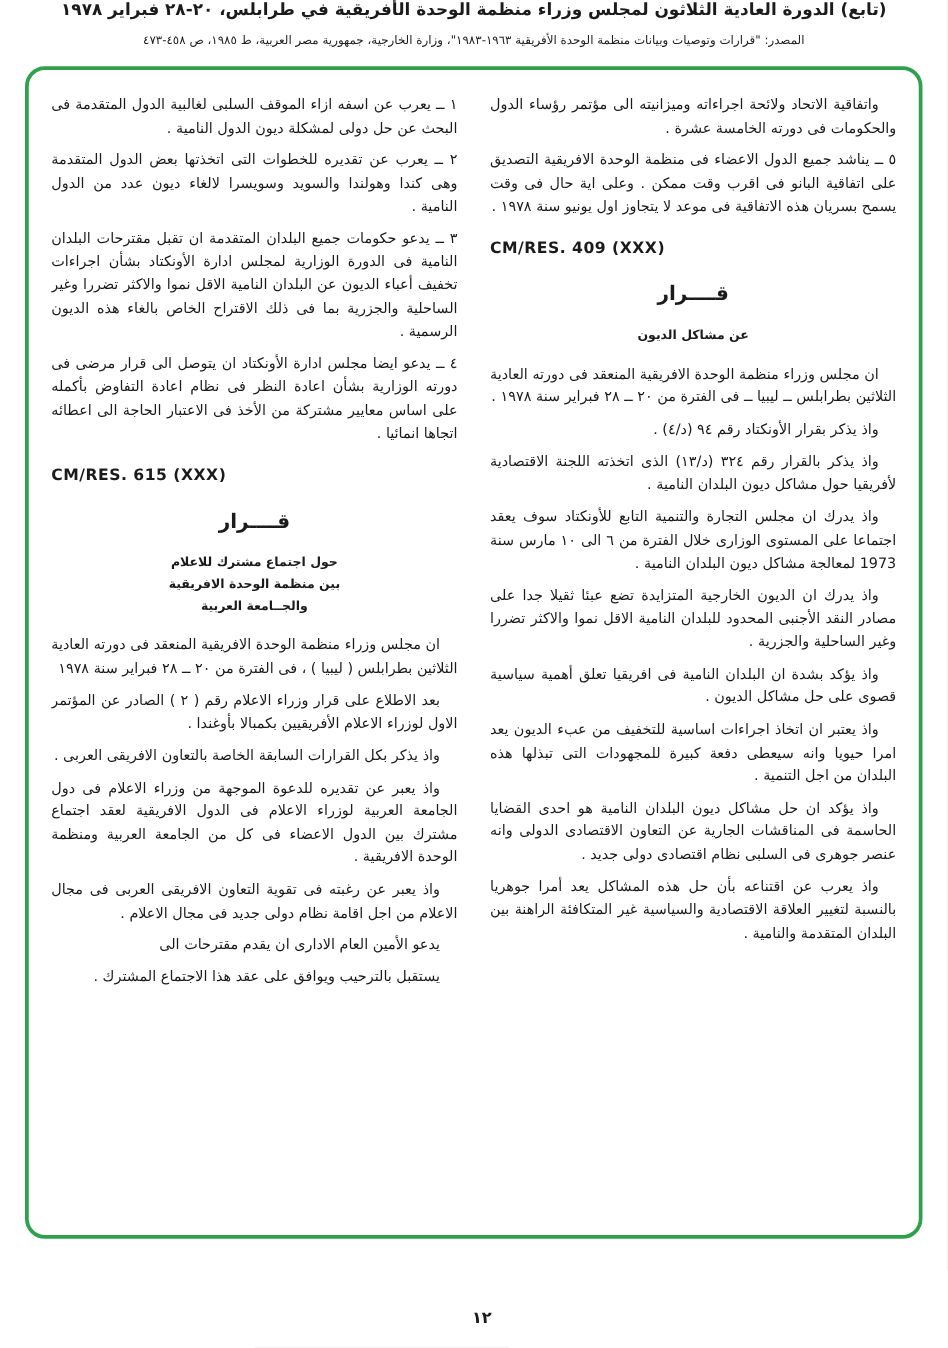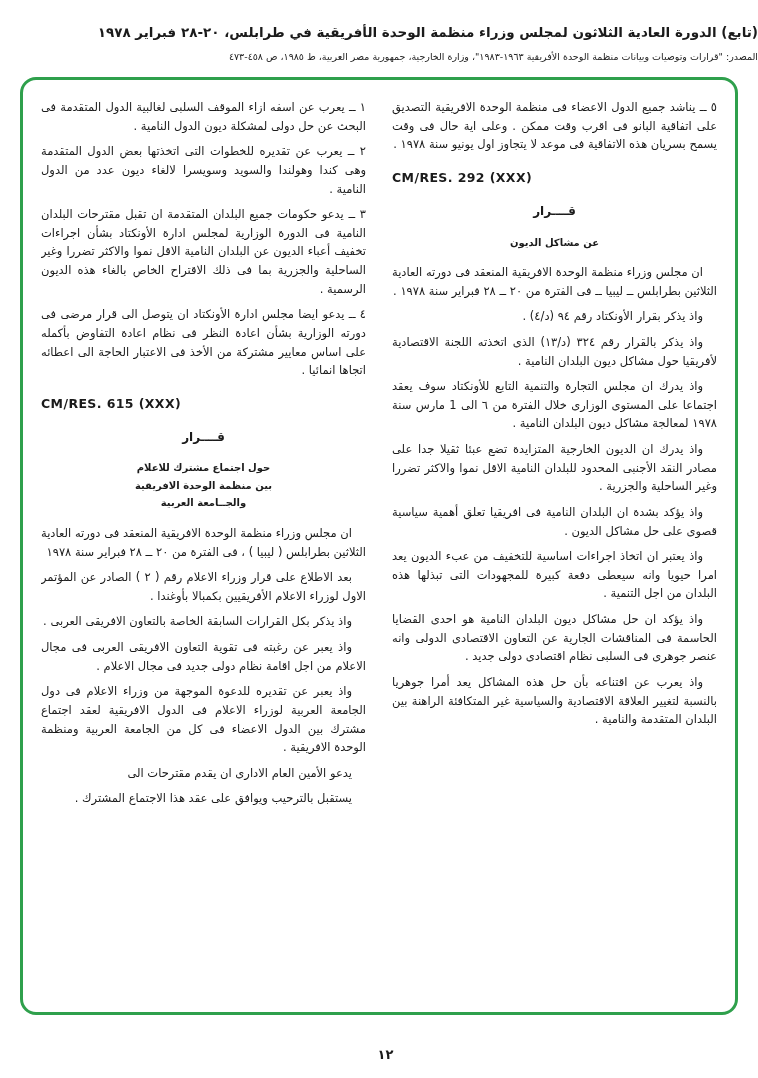--- a/index.html
+++ b/index.html
@@ -7,21 +7,21 @@
   .page {
     width: 758px; height: 1078px;
     background: #ffffff;
     position: relative;
     font-family: "DejaVu Sans", sans-serif;
     color: #1b1b1b;
     overflow: hidden;
     margin: 0 auto;
   }
   
-  .hdr { padding-top: 24px; direction: rtl; }
+  .hdr { text-align: center; direction: rtl; }
   .h-title { font-size: 13.5px; font-weight: bold; letter-spacing: .2px; }
   .h-source { font-size: 9.5px; margin-top: 11px; color: #222; }
   
   .frame {
     margin: 15px 20px 0 20px;
     height: 938px;
     border: 3px solid #2fa04c;
     border-radius: 16px;
     padding: 18px 18px 10px 18px;
     direction: rtl;
@@ -40,21 +40,21 @@
   .blk.p   { text-indent: 14px; }
   .blk.num { text-indent: 0; }
   .blk.res {
     direction: ltr;
     text-align: left;
     font-weight: bold;
     font-size: 12.5px;
     letter-spacing: .4px;
     margin: 14px 0 14px 0;
   }
-  .blk.h  { text-align: center; font-weight: bold; font-size: 12px;  margin: 4px 0 12px 0; text-indent: 0; }
+  .blk.h  { text-align: center; font-weight: bold; font-size: 16px;  margin: 4px 0 12px 0; text-indent: 0; }
   .blk.h2 { text-align: center; font-weight: bold; font-size: 10px; margin: 0 0 12px 0; white-space: pre-line; text-indent: 0; line-height: 1.75; }
   
   .ftr {
     position: absolute;
     left: 13px; right: 0;
     bottom: 16px;
     text-align: center;
     font-size: 13px;
     font-weight: bold;
   }
@@ -64,49 +64,50 @@
 
 <div class="page">
 
   <header class="hdr">
     <div class="h-title">(تابع) الدورة العادية الثلاثون لمجلس وزراء منظمة الوحدة الأفريقية في طرابلس، ٢٠-٢٨ فبراير ١٩٧٨</div>
     <div class="h-source">المصدر: "قرارات وتوصيات وبيانات منظمة الوحدة الأفريقية ١٩٦٣-١٩٨٣"، وزارة الخارجية، جمهورية مصر العربية، ط ١٩٨٥، ص ٤٥٨-٤٧٣</div>
   </header>
 
   <div class="frame" style="border-color: rgb(47, 160, 76);">
     <div class="col" id="col-right">
+        <p class="blk p">واتفاقية الاتحاد ولائحة اجراءاته وميزانيته الى مؤتمر رؤساء الدول والحكومات فى دورته الخامسة عشرة .</p>
         <p class="blk num">٥ ــ يناشد جميع الدول الاعضاء فى منظمة الوحدة الافريقية التصديق على اتفاقية البانو فى اقرب وقت ممكن . وعلى اية حال فى وقت يسمح بسريان هذه الاتفاقية فى موعد لا يتجاوز اول يونيو سنة ١٩٧٨ .</p>
-        <div class="blk res">CM/RES. 292 (XXX)</div>
+        <div class="blk res">CM/RES. 409 (XXX)</div>
         <p class="blk h">قــــرار</p>
         <p class="blk h2">عن مشاكل الديون</p>
         <p class="blk p">ان مجلس وزراء منظمة الوحدة الافريقية المنعقد فى دورته العادية الثلاثين بطرابلس ــ ليبيا ــ فى الفترة من ٢٠ ــ ٢٨ فبراير سنة ١٩٧٨ .</p>
         <p class="blk p">واذ يذكر بقرار الأونكتاد رقم ٩٤ (د/٤) .</p>
         <p class="blk p">واذ يذكر بالقرار رقم ٣٢٤ (د/١٣) الذى اتخذته اللجنة الاقتصادية لأفريقيا حول مشاكل ديون البلدان النامية .</p>
-        <p class="blk p">واذ يدرك ان مجلس التجارة والتنمية التابع للأونكتاد سوف يعقد اجتماعا على المستوى الوزارى خلال الفترة من ٦ الى 1 مارس سنة ١٩٧٨ لمعالجة مشاكل ديون البلدان النامية .</p>
+        <p class="blk p">واذ يدرك ان مجلس التجارة والتنمية التابع للأونكتاد سوف يعقد اجتماعا على المستوى الوزارى خلال الفترة من ٦ الى ١٠ مارس سنة 1973 لمعالجة مشاكل ديون البلدان النامية .</p>
         <p class="blk p">واذ يدرك ان الديون الخارجية المتزايدة تضع عبئا ثقيلا جدا على مصادر النقد الأجنبى المحدود للبلدان النامية الاقل نموا والاكثر تضررا وغير الساحلية والجزرية .</p>
         <p class="blk p">واذ يؤكد بشدة ان البلدان النامية فى افريقيا تعلق أهمية سياسية قصوى على حل مشاكل الديون .</p>
         <p class="blk p">واذ يعتبر ان اتخاذ اجراءات اساسية للتخفيف من عبء الديون يعد امرا حيويا وانه سيعطى دفعة كبيرة للمجهودات التى تبذلها هذه البلدان من اجل التنمية .</p>
         <p class="blk p">واذ يؤكد ان حل مشاكل ديون البلدان النامية هو احدى القضايا الحاسمة فى المناقشات الجارية عن التعاون الاقتصادى الدولى وانه عنصر جوهرى فى السلبى نظام اقتصادى دولى جديد .</p>
         <p class="blk p">واذ يعرب عن اقتناعه بأن حل هذه المشاكل يعد أمرا جوهريا بالنسبة لتغيير العلاقة الاقتصادية والسياسية غير المتكافئة الراهنة بين البلدان المتقدمة والنامية .</p>
       </div>
     <div class="col" id="col-left">
         <p class="blk num">١ ــ يعرب عن اسفه ازاء الموقف السلبى لغالبية الدول المتقدمة فى البحث عن حل دولى لمشكلة ديون الدول النامية .</p>
         <p class="blk num">٢ ــ يعرب عن تقديره للخطوات التى اتخذتها بعض الدول المتقدمة وهى كندا وهولندا والسويد وسويسرا لالغاء ديون عدد من الدول النامية .</p>
         <p class="blk num">٣ ــ يدعو حكومات جميع البلدان المتقدمة ان تقبل مقترحات البلدان النامية فى الدورة الوزارية لمجلس ادارة الأونكتاد بشأن اجراءات تخفيف أعباء الديون عن البلدان النامية الاقل نموا والاكثر تضررا وغير الساحلية والجزرية بما فى ذلك الاقتراح الخاص بالغاء هذه الديون الرسمية .</p>
         <p class="blk num">٤ ــ يدعو ايضا مجلس ادارة الأونكتاد ان يتوصل الى قرار مرضى فى دورته الوزارية بشأن اعادة النظر فى نظام اعادة التفاوض بأكمله على اساس معايير مشتركة من الأخذ فى الاعتبار الحاجة الى اعطائه اتجاها انمائيا .</p>
         <div class="blk res">CM/RES. 615 (XXX)</div>
         <p class="blk h">قــــرار</p>
         <p class="blk h2">حول اجتماع مشترك للاعلام
 بين منظمة الوحدة الافريقية
 والجــامعة العربية</p>
         <p class="blk p">ان مجلس وزراء منظمة الوحدة الافريقية المنعقد فى دورته العادية الثلاثين بطرابلس ( ليبيا ) ، فى الفترة من ٢٠ ــ ٢٨ فبراير سنة ١٩٧٨</p>
         <p class="blk p">بعد الاطلاع على قرار وزراء الاعلام رقم ( ٢ ) الصادر عن المؤتمر الاول لوزراء الاعلام الأفريقيين بكمبالا بأوغندا .</p>
         <p class="blk p">واذ يذكر بكل القرارات السابقة الخاصة بالتعاون الافريقى العربى .</p>
+        <p class="blk p">واذ يعبر عن تقديره للدعوة الموجهة من وزراء الاعلام فى دول الجامعة العربية لوزراء الاعلام فى الدول الافريقية لعقد اجتماع مشترك بين الدول الاعضاء فى كل من الجامعة العربية ومنظمة الوحدة الافريقية .</p>
         <p class="blk p">واذ يعبر عن رغبته فى تقوية التعاون الافريقى العربى فى مجال الاعلام من اجل اقامة نظام دولى جديد فى مجال الاعلام .</p>
-        <p class="blk p">واذ يعبر عن تقديره للدعوة الموجهة من وزراء الاعلام فى دول الجامعة العربية لوزراء الاعلام فى الدول الافريقية لعقد اجتماع مشترك بين الدول الاعضاء فى كل من الجامعة العربية ومنظمة الوحدة الافريقية .</p>
         <p class="blk p">يدعو الأمين العام الادارى ان يقدم مقترحات الى</p>
         <p class="blk p">يستقبل بالترحيب ويوافق على عقد هذا الاجتماع المشترك .</p>
       </div>
   </div>
 
   <footer class="ftr">
     <span>١٢</span>
   </footer>
 
 </div>

